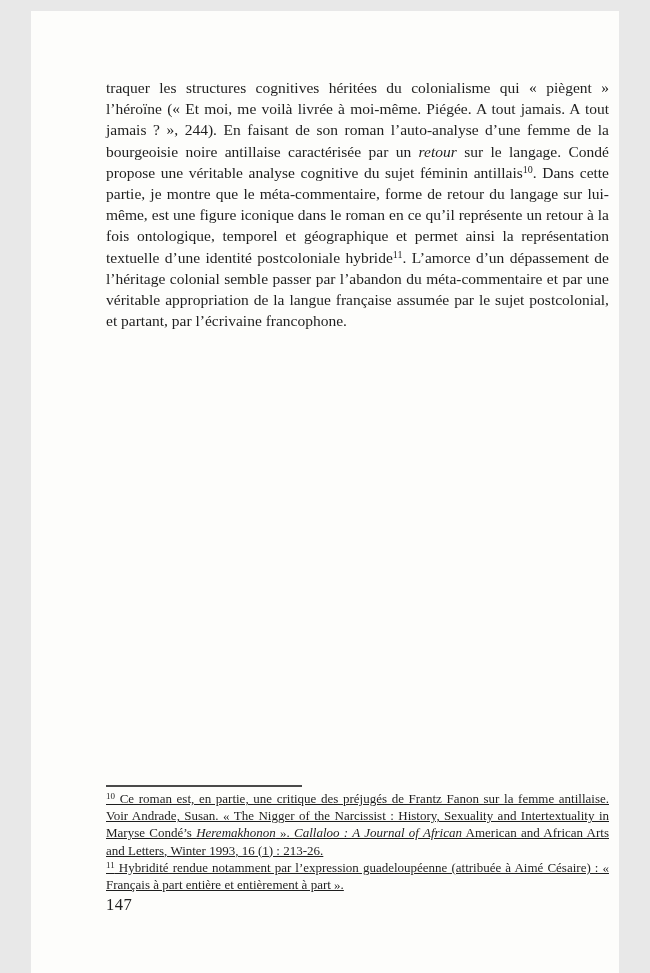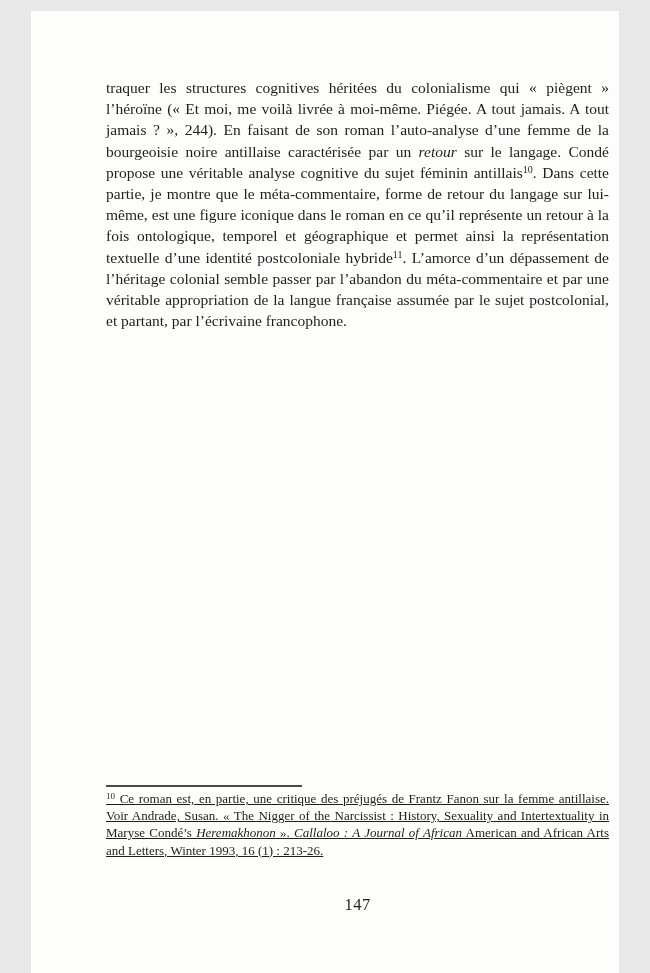--- a/index.html
+++ b/index.html
@@ -52,35 +52,36 @@
     font-size: 9px;
     position: relative;
     top: -4px;
     line-height: 0;
   }
   .page-number {
     position: absolute;
     left: 75px;
     top: 884px;
     width: 503px;
-    text-align: center;
+    text-align: left;
     font-size: 16.5px;
     letter-spacing: 0.5px;
   }
 </style>
 </head>
 <body>
 
 <div class="page">
 
   <div class="body-text">
     <span>traquer les structures cognitives héritées du colonialisme qui « piègent » l’héroïne (« Et moi, me voilà livrée à moi-même. Piégée. A tout jamais. A tout jamais ? », 244). En faisant de son roman l’auto-analyse d’une femme de la bourgeoisie noire antillaise caractérisée par un </span><span class="italic">retour</span><span> sur le langage. Condé propose une véritable analyse cognitive du sujet féminin antillais</span><span class="sup">10</span><span>. Dans cette partie, je montre que le méta-commentaire, forme de retour du langage sur lui-même, est une figure iconique dans le roman en ce qu’il représente un retour à la fois ontologique, temporel et géographique et permet ainsi la représentation textuelle d’une identité postcoloniale hybride</span><span class="sup">11</span><span>. L’amorce d’un dépassement de l’héritage colonial semble passer par l’abandon du méta-commentaire et par une véritable appropriation de la langue française assumée par le sujet postcolonial, et partant, par l’écrivaine francophone.</span>
   </div>
 
   <div class="footnote-sep"></div>
 
   <div class="footnotes">
     <p class="footnote"><span class="fn-sup">10</span><span> Ce roman est, en partie, une critique des préjugés de Frantz Fanon sur la femme antillaise. Voir Andrade, Susan. « The Nigger of the Narcissist : History, Sexuality and Intertextuality in Maryse Condé’s </span><span class="italic">Heremakhonon</span><span> ». </span><span class="italic">Callaloo : A Journal of African</span><span> American and African Arts and Letters, Winter 1993, 16 (1) : 213-26.</span></p>
+    <p class="footnote"><span class="fn-sup">11</span><span> Hybridité rendue notamment par l’expression guadeloupéenne (attribuée à Aimé Césaire) : « Français à part entière et entièrement à part ».</span></p>
   </div>
 
   <div class="page-number">147</div>
 
 </div>
 
 </body></html>

